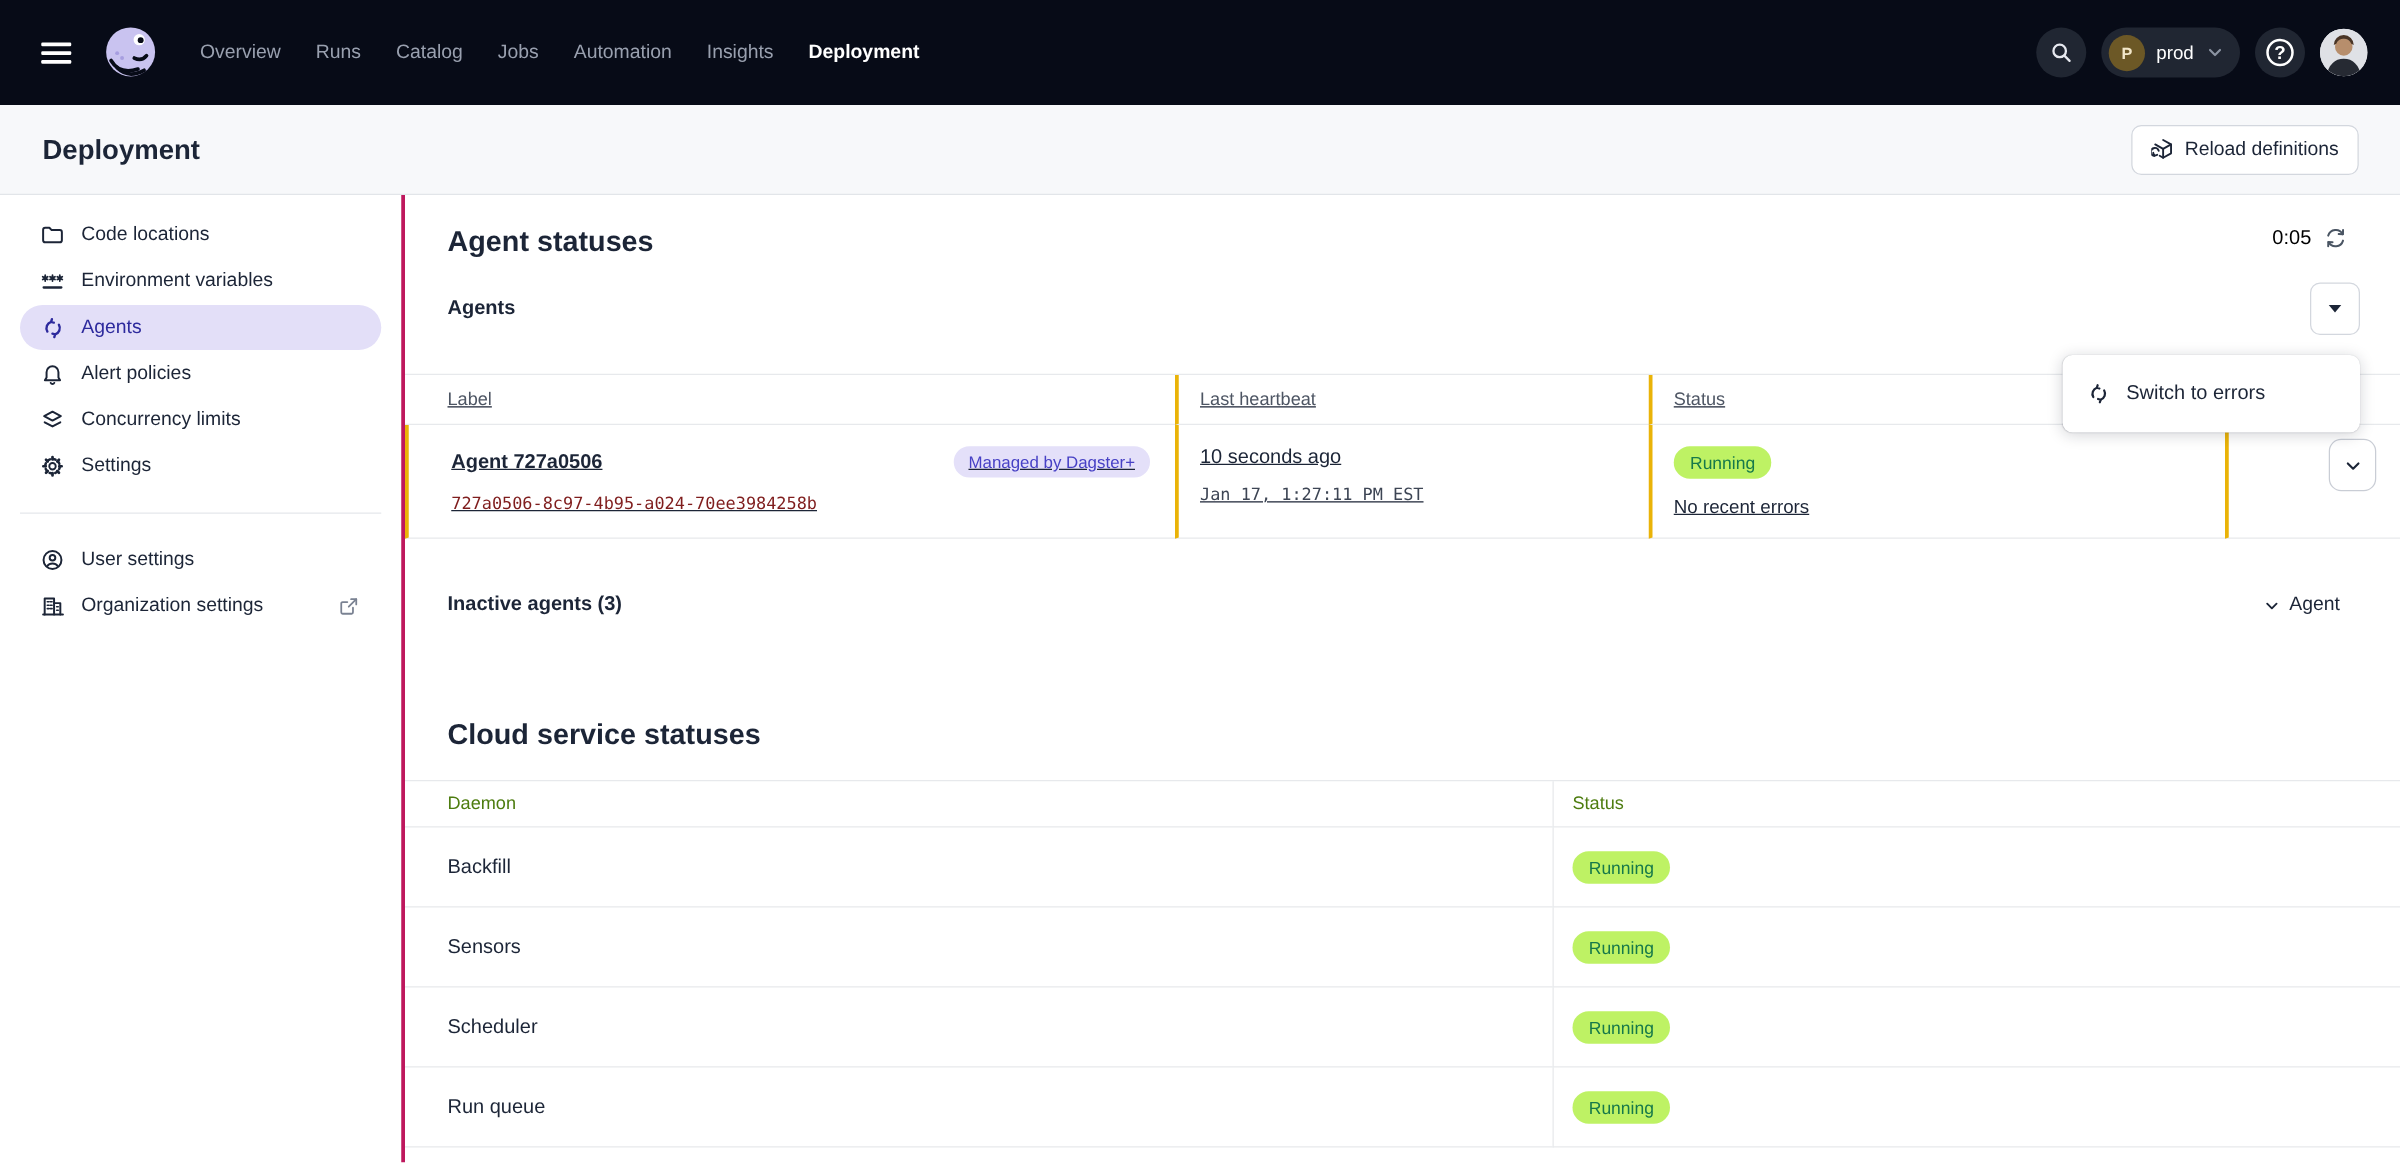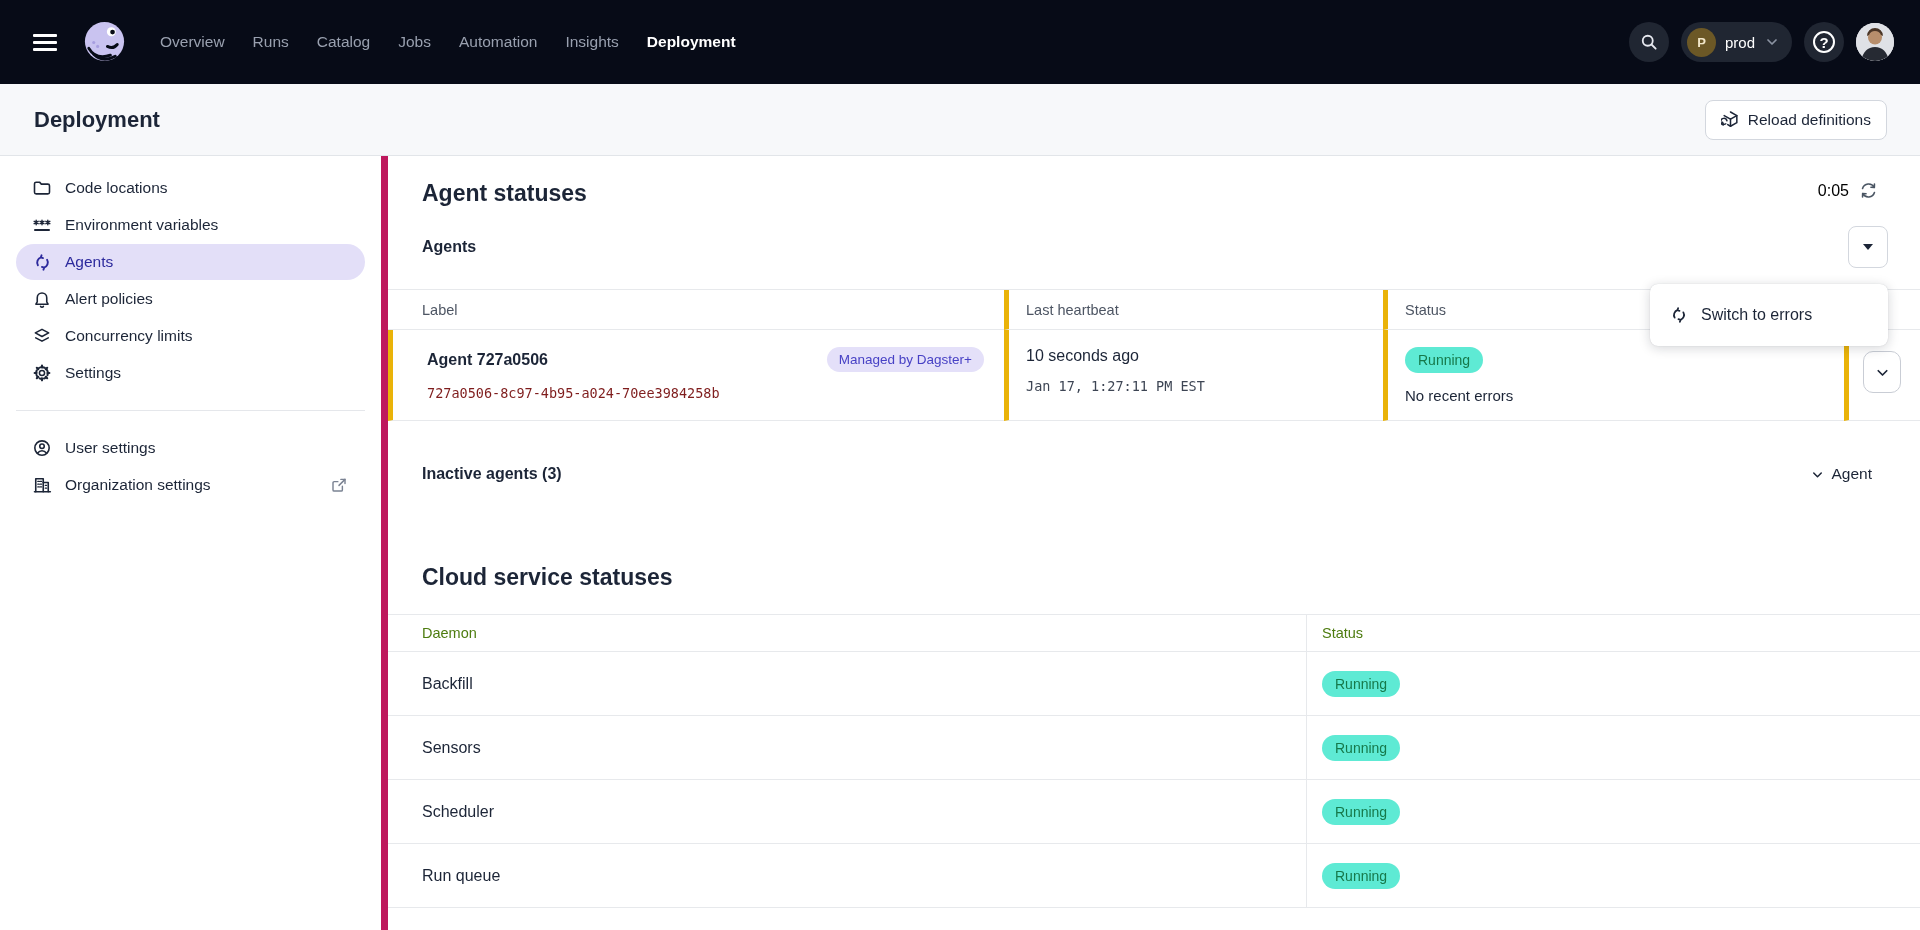--- a/index.html
+++ b/index.html
@@ -24,53 +24,53 @@
   .user-avatar { width:38px; height:38px; border-radius:50%; overflow:hidden; background:#E9EAEE; cursor:pointer; }
 
   
   .page-header { height:72px; background:#F7F8FA; border-bottom:1px solid #E2E5E9; display:flex; align-items:center; padding:0 33px 0 34px; }
   .page-title { font-size:22px; font-weight:700; color:#1C2537; }
   .ph-spacer { flex:1; }
   .reload-btn { height:40px; background:#fff; border:1px solid #D3D7DE; border-radius:8px; display:flex; align-items:center; gap:8px; padding:0 15px; font-size:15.5px; color:#1C2537; cursor:pointer; font-family:inherit; }
 
   
   .content { display:flex; height:774px; }
-  .sidebar { width:388px; border-right:7px solid #be185d; padding:14px 16px 0 16px; flex-shrink:0; }
+  .sidebar { width:324px; border-right:3px solid #be185d; padding:14px 16px 0 16px; flex-shrink:0; }
   .side-item { height:36px; border-radius:18px; display:flex; align-items:center; gap:13px; padding:0 16px; font-size:15.5px; color:#1C2537; cursor:pointer; margin-bottom:1px; }
   .side-item .icn { width:20px; height:20px; flex-shrink:0; display:flex; align-items:center; justify-content:center; }
   .side-item.selected { background:#E3DFF8; color:#2D2A9D; }
   .side-item .grow { flex:1; }
   .side-divider { height:1px; background:#E5E7EB; margin:19px 0 19px 0; }
 
   .main { flex:1; position:relative; }
   .section-head { display:flex; align-items:flex-start; padding:22px 42px 0 34px; }
   .h1 { font-size:23px; font-weight:600; color:#1C2537; line-height:30px; }
   .timer-wrap { margin-left:auto; display:flex; align-items:center; gap:10px; margin-top:3px; }
   .timer { font-size:16px; color:#000000; }
   .subhead { display:flex; align-items:center; padding:0 32px 0 34px; margin-top:18px; height:42px; }
   .h2 { font-size:16px; font-weight:700; color:#1C2537; }
   .caret-btn { margin-left:auto; width:40px; height:42px; background:#fff; border:1px solid #D3D7DE; border-radius:8px; display:flex; align-items:center; justify-content:center; cursor:pointer; }
   .caret-tri { width:0; height:0; border-left:5px solid transparent; border-right:5px solid transparent; border-top:6px solid #1C2537; }
 
   
-  .agents-table { margin-top:21px; border-top:1px solid #E7E9EC; }
+  .agents-table { margin-top:31px; border-top:1px solid #E7E9EC;text-decoration:underline; }
   .agents-grid { display:grid; grid-template-columns:616px 379px 461px 1fr; }
   .agents-grid > div { border-bottom:1px solid #E7E9EC; }
-  .agents-grid > div + div { border-left:5px solid #eab308; }
+  .agents-grid > div + div { border-left:3px solid #eab308; }
   .th { height:40px; display:flex; align-items:center; font-size:14.5px; color:#4D5563; padding-left:17px; }
   .th.first { padding-left:34px; }
   .cell { padding:17px 20px 16px 17px; }
   .cell.first { padding-left:34px; }
   .agent-line1 { display:flex; align-items:center; justify-content:space-between; }
   .agent-label { font-size:16px; font-weight:700; color:#1C2537; }
   .badge-purple { background:#E4E0F9; color:#4741C5; font-size:13.5px; border-radius:13px; padding:5px 12px; white-space:nowrap;text-align:right; }
   .agent-id { font-family:"DejaVu Sans Mono", monospace; font-size:13.5px; color:#7f1d1d; margin-top:13px; }
   .hb-rel { font-size:16px; color:#1C2537; }
   .hb-time { font-family:"DejaVu Sans Mono", monospace; font-size:13.5px; color:#3D4554; margin-top:13px; }
-  .badge-green { display:inline-block; background:#5eead4; color:#16794A; font-size:14px; border-radius:13px; padding:5px 13px; }
+  .badge-green { display:inline-block; background:#bef264; color:#16794A; font-size:14px; border-radius:13px; padding:5px 13px; }
   .status-note { font-size:15px; color:#1C2537; margin-top:14px; }
 
   .row-chevron-btn { position:absolute; top:195px; right:19px; width:38px; height:42px; background:#fff; border:1px solid #C9CDD5; border-radius:10px; display:flex; align-items:center; justify-content:center; cursor:pointer; }
 
   
   .dropdown { position:absolute; top:128px; right:32px; width:238px; background:#fff; border-radius:8px; box-shadow:0 2px 12px rgba(16,22,38,.18), 0 0 1px rgba(16,22,38,.2); padding:7px 0; z-index:5; }
   .menu-item { height:48px; display:flex; align-items:center; gap:13px; padding:0 20px; font-size:16px; color:#1C2537; cursor:pointer; }
 
   
   .inactive-row { display:flex; align-items:center; padding:0 48px 0 34px; margin-top:33px; height:40px; }

